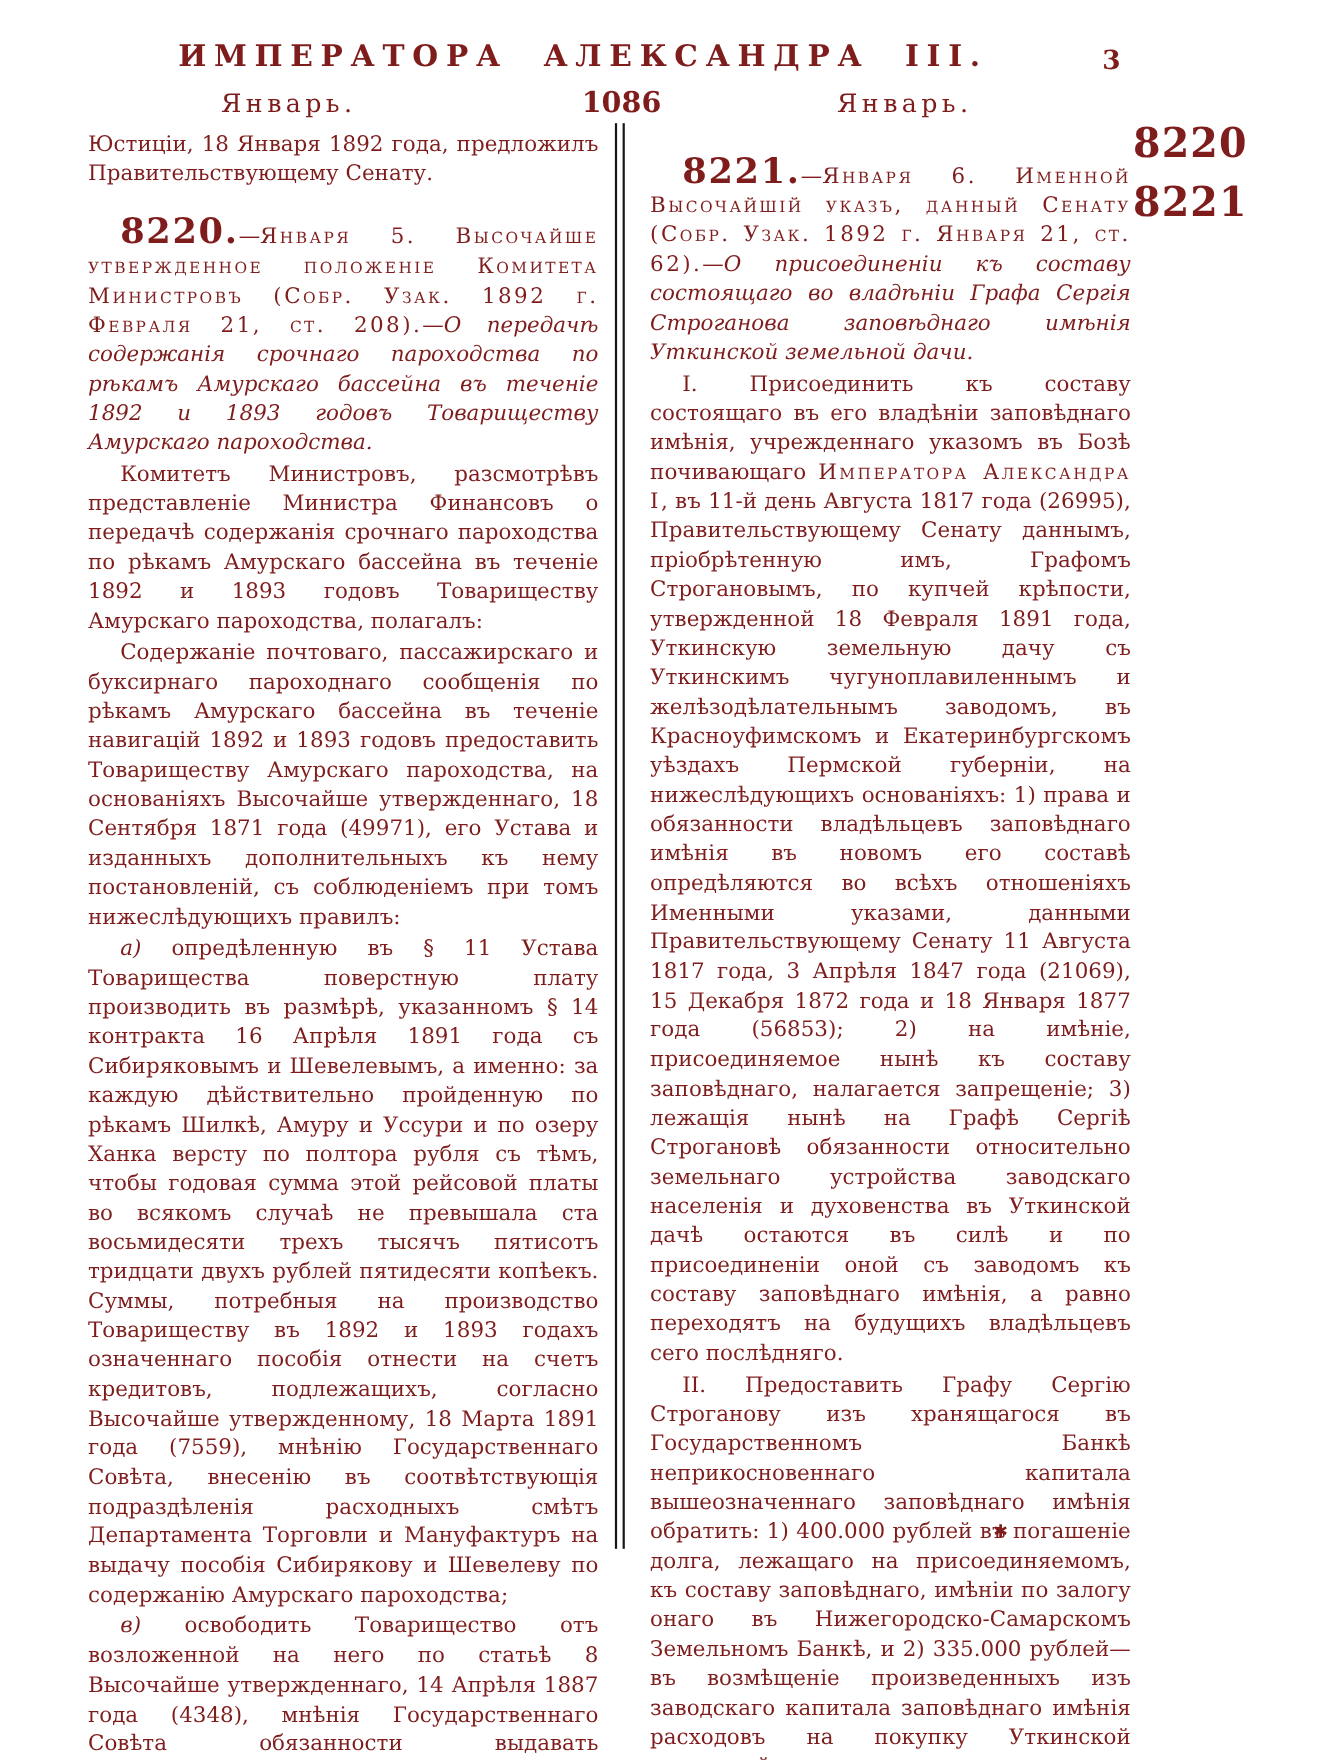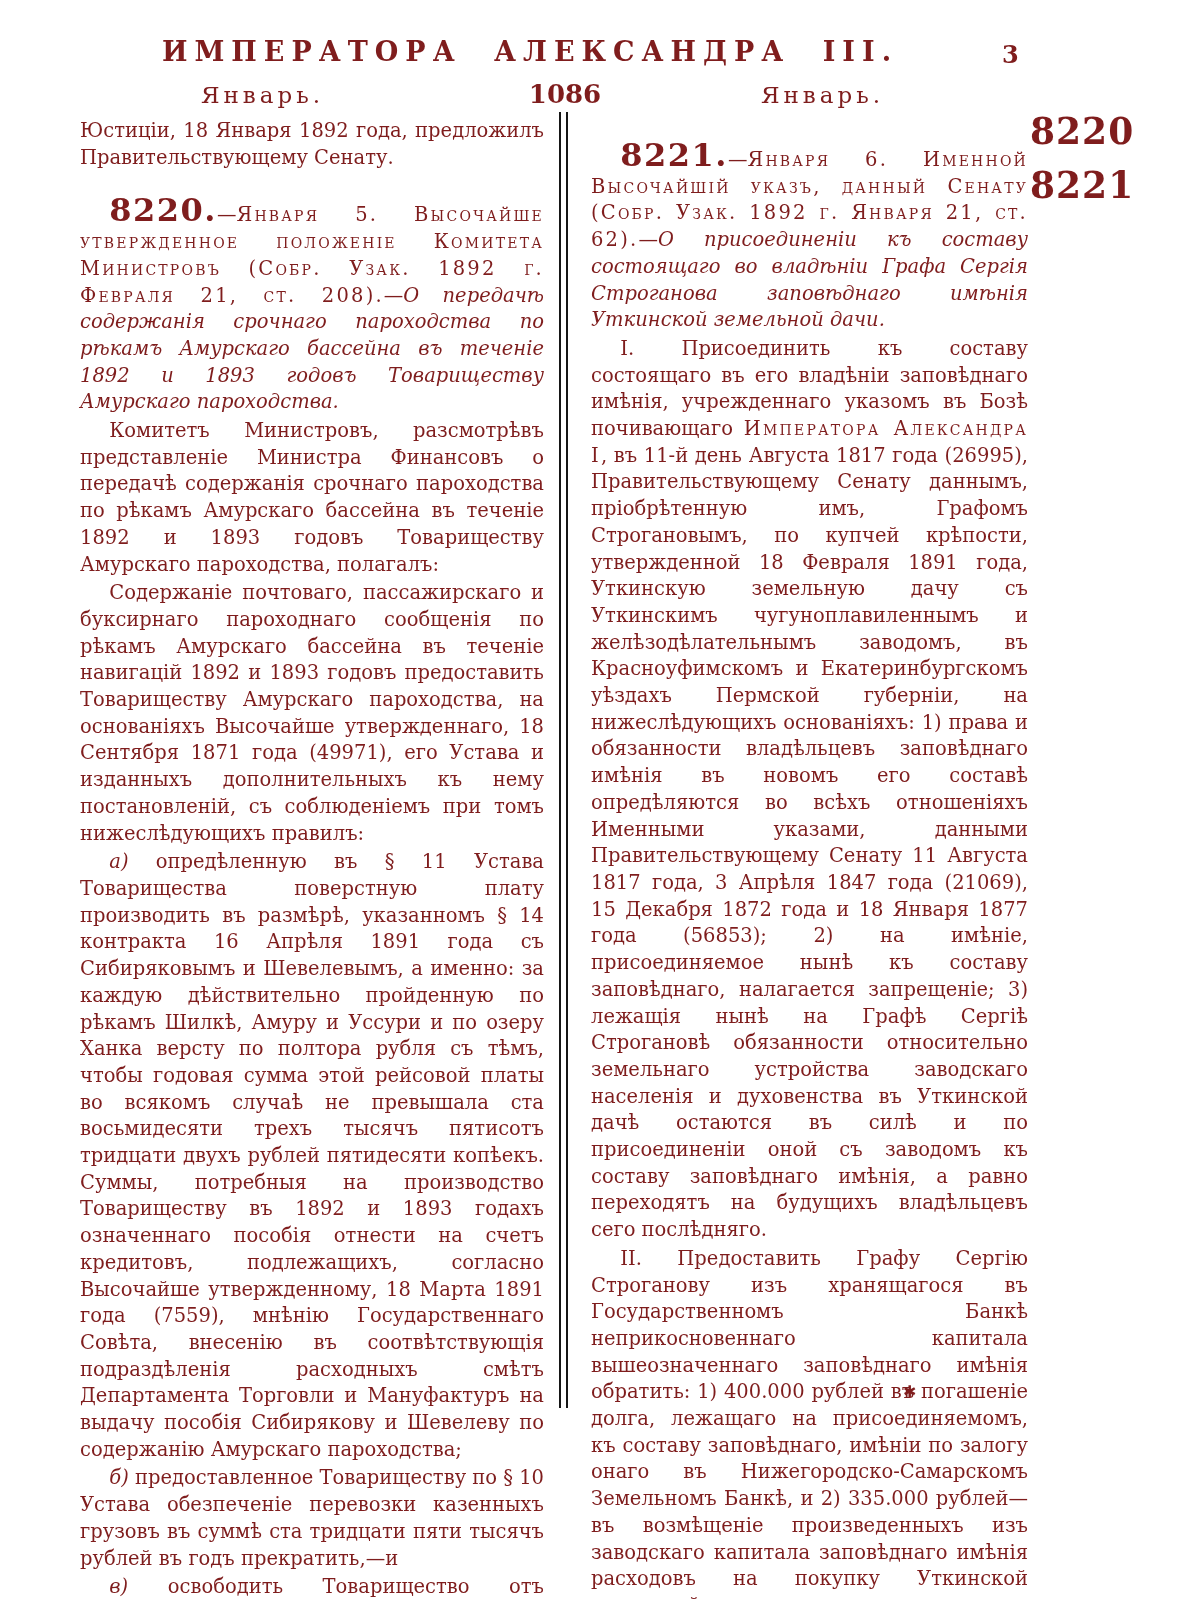--- a/index.html
+++ b/index.html
@@ -58,21 +58,20 @@
   <div class="month month-right">Январь.</div>
 
   <div class="divider"></div>
 
   <div class="col col-left" id="col-left">
       <p class="para noindent"><span class="run-plain">Юстиціи, 18 Января 1892 года, предложилъ Правительствующему Сенату.</span></p>
       <p class="para gap"><span class="run-actnum">8220.</span><span class="run-plain">—</span><span class="run-spaced">Января 5. Высочайше утвержденное положеніе Комитета Министровъ (Собр. Узак. 1892 г. Февраля 21, ст. 208).</span><span class="run-plain">—</span><span class="run-italic">О передачѣ содержанія срочнаго пароходства по рѣкамъ Амурскаго бассейна въ теченіе 1892 и 1893 годовъ Товариществу Амурскаго пароходства.</span></p>
       <p class="para"><span class="run-plain">Комитетъ Министровъ, разсмотрѣвъ представленіе Министра Финансовъ о передачѣ содержанія срочнаго пароходства по рѣкамъ Амурскаго бассейна въ теченіе 1892 и 1893 годовъ Товариществу Амурскаго пароходства, полагалъ:</span></p>
       <p class="para"><span class="run-plain">Содержаніе почтоваго, пассажирскаго и буксирнаго пароходнаго сообщенія по рѣкамъ Амурскаго бассейна въ теченіе навигацій 1892 и 1893 годовъ предоставить Товариществу Амурскаго пароходства, на основаніяхъ Высочайше утвержденнаго, 18 Сентября 1871 года (49971), его Устава и изданныхъ дополнительныхъ къ нему постановленій, съ соблюденіемъ при томъ нижеслѣдующихъ правилъ:</span></p>
       <p class="para"><span class="run-italic">а)</span><span class="run-plain"> опредѣленную въ § 11 Устава Товарищества поверстную плату производить въ размѣрѣ, указанномъ § 14 контракта 16 Апрѣля 1891 года съ Сибиряковымъ и Шевелевымъ, а именно: за каждую дѣйствительно пройденную по рѣкамъ Шилкѣ, Амуру и Уссури и по озеру Ханка версту по полтора рубля съ тѣмъ, чтобы годовая сумма этой рейсовой платы во всякомъ случаѣ не превышала ста восьмидесяти трехъ тысячъ пятисотъ тридцати двухъ рублей пятидесяти копѣекъ. Суммы, потребныя на производство Товариществу въ 1892 и 1893 годахъ означеннаго пособія отнести на счетъ кредитовъ, подлежащихъ, согласно Высочайше утвержденному, 18 Марта 1891 года (7559), мнѣнію Государственнаго Совѣта, внесенію въ соотвѣтствующія подраздѣленія расходныхъ смѣтъ Департамента Торговли и Мануфактуръ на выдачу пособія Сибирякову и Шевелеву по содержанію Амурскаго пароходства;</span></p>
-      <p class="para"><span class="run-italic">б)</span><span class="run-plain"> предоставленное Товариществу по § 10 Устава обезпеченіе перевозки казенныхъ грузовъ въ суммѣ ста тридцати пяти тысячъ рублей въ годъ прекратить,—и</span></p>
       <p class="para"><span class="run-italic">в)</span><span class="run-plain"> освободить Товарищество отъ возложенной на него по статьѣ 8 Высочайше утвержденнаго, 14 Апрѣля 1887 года (4348), мнѣнія Государственнаго Совѣта обязанности выдавать вознагражденіе Правительственному Инспектору въ размѣрѣ пяти ты-</span></p>
     </div>
   <div class="col col-right" id="col-right">
       <p class="para gap"><span class="run-actnum">8221.</span><span class="run-plain">—</span><span class="run-spaced">Января 6. Именной Высочайшій указъ, данный Сенату (Собр. Узак. 1892 г. Января 21, ст. 62).</span><span class="run-plain">—</span><span class="run-italic">О присоединеніи къ составу состоящаго во владѣніи Графа Сергія Строганова заповѣднаго имѣнія Уткинской земельной дачи.</span></p>
       <p class="para"><span class="run-plain">I. Присоединить къ составу состоящаго въ его владѣніи заповѣднаго имѣнія, учрежденнаго указомъ въ Бозѣ почивающаго </span><span class="run-spaced">Императора Александра I</span><span class="run-plain">, въ 11-й день Августа 1817 года (26995), Правительствующему Сенату даннымъ, пріобрѣтенную имъ, Графомъ Строгановымъ, по купчей крѣпости, утвержденной 18 Февраля 1891 года, Уткинскую земельную дачу съ Уткинскимъ чугуноплавиленнымъ и желѣзодѣлательнымъ заводомъ, въ Красноуфимскомъ и Екатеринбургскомъ уѣздахъ Пермской губерніи, на нижеслѣдующихъ основаніяхъ: 1) права и обязанности владѣльцевъ заповѣднаго имѣнія въ новомъ его составѣ опредѣляются во всѣхъ отношеніяхъ Именными указами, данными Правительствующему Сенату 11 Августа 1817 года, 3 Апрѣля 1847 года (21069), 15 Декабря 1872 года и 18 Января 1877 года (56853); 2) на имѣніе, присоединяемое нынѣ къ составу заповѣднаго, налагается запрещеніе; 3) лежащія нынѣ на Графѣ Сергіѣ Строгановѣ обязанности относительно земельнаго устройства заводскаго населенія и духовенства въ Уткинской дачѣ остаются въ силѣ и по присоединеніи оной съ заводомъ къ составу заповѣднаго имѣнія, а равно переходятъ на будущихъ владѣльцевъ сего послѣдняго.</span></p>
       <p class="para"><span class="run-plain">II. Предоставить Графу Сергію Строганову изъ хранящагося въ Государственномъ Банкѣ неприкосновеннаго капитала вышеозначеннаго заповѣднаго имѣнія обратить: 1) 400.000 рублей въ погашеніе долга, лежащаго на присоединяемомъ, къ составу заповѣднаго, имѣніи по залогу онаго въ Нижегородско-Самарскомъ Земельномъ Банкѣ, и 2) 335.000 рублей—въ возмѣщеніе произведенныхъ изъ заводскаго капитала заповѣднаго имѣнія расходовъ на покупку Уткинской земельной дачи.</span></p>
     </div>
 
   <div class="margin-num margin-num-1">8220</div>
   <div class="margin-num margin-num-2">8221</div>

